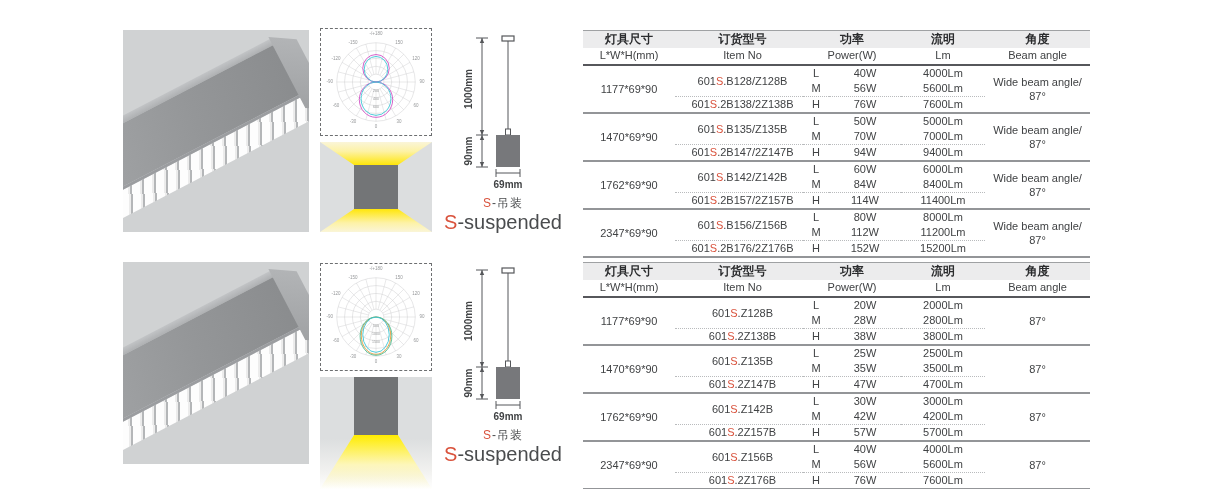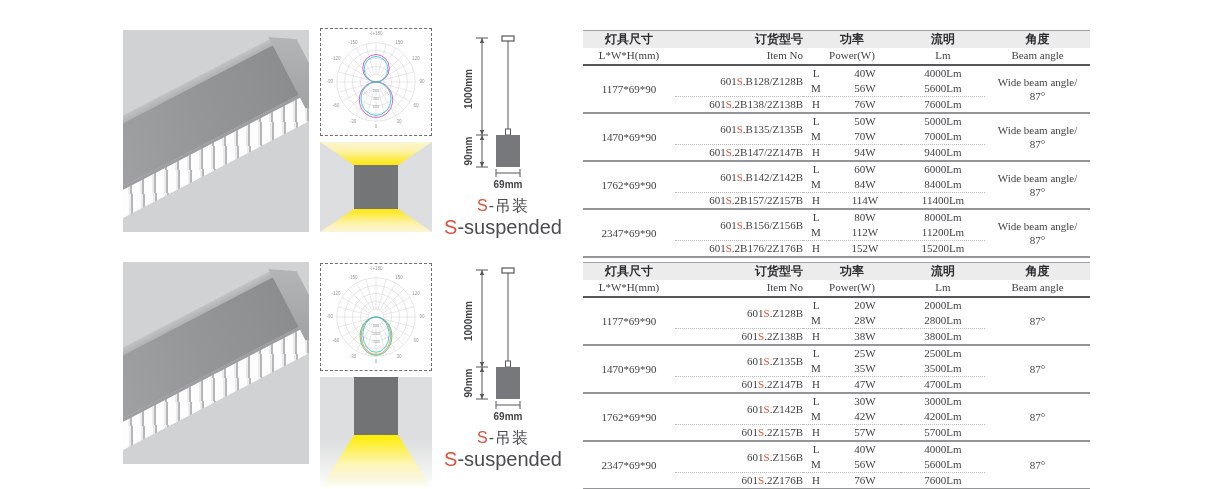--- a/index.html
+++ b/index.html
@@ -36,31 +36,31 @@
     clip-path:polygon(30.4% 0,69.6% 0,100% 100%,0 100%);
     background:linear-gradient(to bottom,#ffec00 0%,#fdf6bb 55%,rgba(255,255,250,0.12) 100%);}
 
   
   .susp{position:absolute;left:452px;top:8px;width:100px;height:158px;}
   .susp svg{width:100%;height:100%;display:block;}
   .susp text{font-family:"Liberation Sans",sans-serif;font-weight:600;fill:#414345;}
 
   
   .caption{position:absolute;left:438px;top:170px;width:130px;text-align:center;color:#4a4c4e;line-height:1.2;}
-  .caption .cn{font-size:16px;letter-spacing:1px;}
+  .caption .cn{font-size:12px;letter-spacing:1px;}
   .caption .en{font-size:20px;}
   .accent{color:#d9523c;}
 
   
   .tbl-wrap{position:absolute;left:583px;top:4px;width:507px;border-bottom:2px solid #939598;}
-  table.spec{border-collapse:collapse;width:100%;table-layout:fixed;font-size:11px;color:#404244;font-family:Liberation Serif, serif;}
+  table.spec{border-collapse:collapse;width:100%;table-layout:fixed;font-size:11px;color:#404244;}
   .spec th,.spec td{padding:0;line-height:1.15;}
   .spec tr.h-cn th{background:#ececed;font-weight:700;font-size:12px;color:#2b2c2e;height:17px;border-top:1px solid #9fa1a3;}
   .spec tr.h-en th{font-weight:400;height:15px;border-bottom:2px solid #56575b;padding-bottom:1px;margin-top:36px;}
-  .spec th.item,.spec td.item{text-align:right;padding-left:7px;}
+  .spec th.item,.spec td.item{text-align:center;padding-left:7px;}
   .spec tbody td{height:15px;text-align:center;vertical-align:middle;}
   .spec tr.sep td{border-top:2px solid #939598;}
   .spec td.dot{border-bottom:1px dotted #b9bbbd;}
   .spec td.beam{white-space:pre-line;line-height:1.3;}
 </style>
 </head>
 <body>
 
 <div class="canvas">
 

